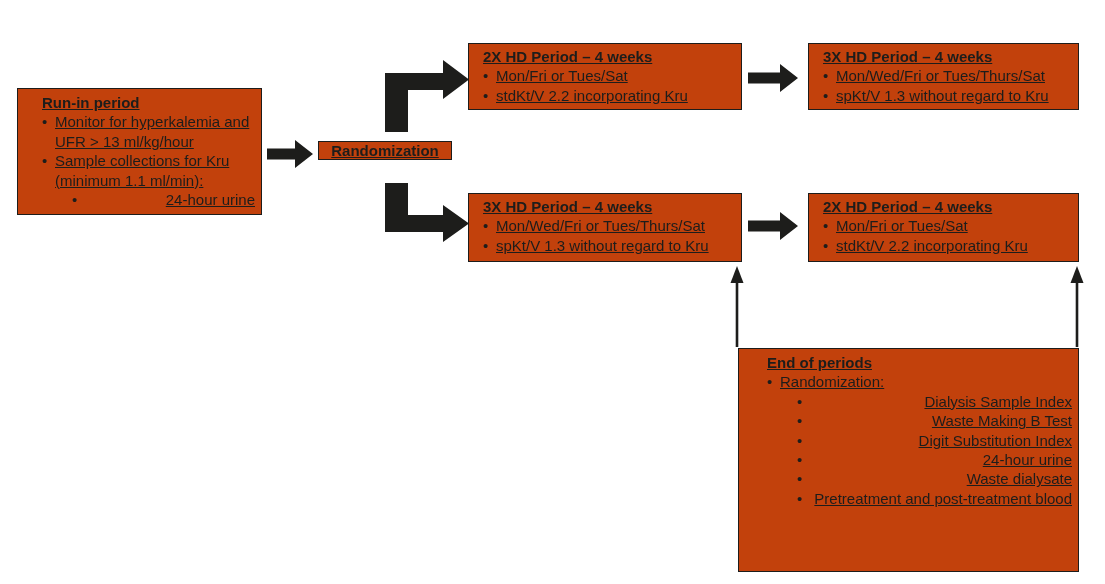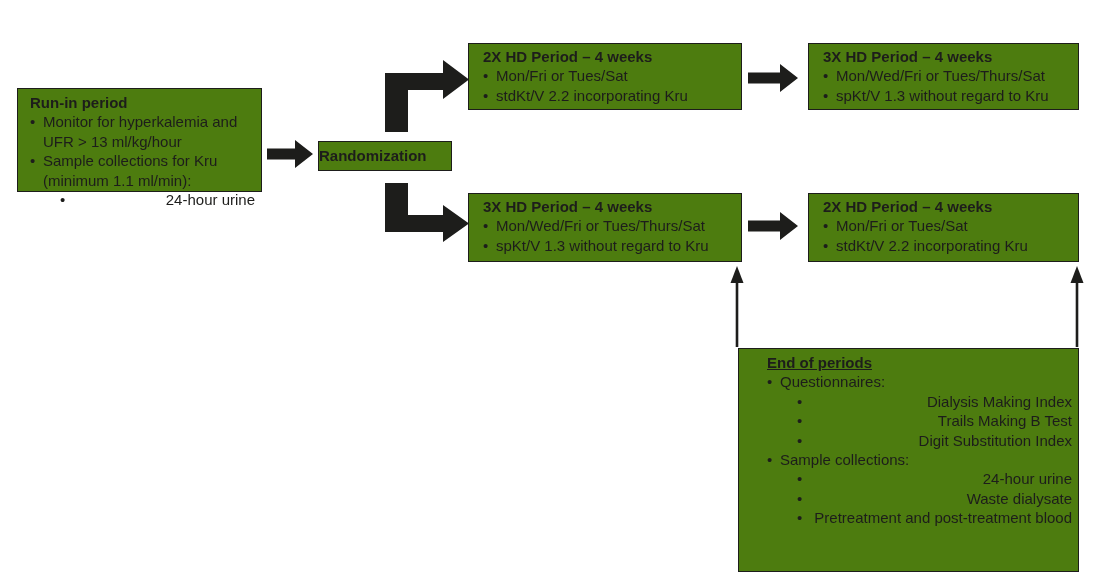--- a/index.html
+++ b/index.html
@@ -11,34 +11,35 @@
     background: #ffffff;
     font-family: "Liberation Sans", sans-serif;
     color: #1d1d1b;
     font-size: 15px;
     line-height: 19.4px;
     overflow: hidden;
   }
   .box {
     position: absolute;
     border: 1.7px solid #1d1d1b;
-    background: #4d7c0f;
+    background: #c2410c;
+    text-decoration: underline;
   }
   .box-title { font-weight: bold; }
   .underlined { text-decoration: underline; }
 
   
   .li { position: relative; padding-left: 13px; }
   .li::before { content: "\2022"; position: absolute; left: 0; }
   .li.l2 { margin-left: 30px; text-align: right; }
 
   
-  .run-in-box   { left: 17px;  top: 88px;  width: 245px; height: 104px; padding: 4px 6px 4px 12px; }
-  .rand-box     { left: 318px; top: 141px; width: 134px; height: 30px;
-                  display: flex; align-items: center; font-weight: bold; }
+  .run-in-box   { left: 17px;  top: 88px;  width: 245px; height: 127px; padding: 4px 6px 4px 24px; }
+  .rand-box     { left: 318px; top: 141px; width: 134px; height: 19px;
+                  display: flex; align-items: center; justify-content: center; font-weight: bold; }
   .period-box   { padding: 3px 6px 3px 14px; }
   .arm1-p1      { left: 468px; top: 43px;  width: 274px; height: 67px; }
   .arm1-p2      { left: 808px; top: 43px;  width: 271px; height: 67px; }
   .arm2-p1      { left: 468px; top: 193px; width: 274px; height: 69px; }
   .arm2-p2      { left: 808px; top: 193px; width: 271px; height: 69px; }
   .end-box      { left: 738px; top: 348px; width: 341px; height: 224px; padding: 4px 6px 4px 28px; }
 
   .arrow { position: absolute; display: block; }
   .arrow polygon, .arrow rect { fill: #1d1d1b; }
 </style>
@@ -107,23 +108,22 @@
     <rect x="6.7" y="13" width="2.6" height="68"></rect>
   </svg>
 
   <svg class="arrow" style="left:1069px; top:266px;" width="16" height="81" viewBox="0 0 16 81">
     <polygon points="8,0 1.5,17 14.5,17"></polygon>
     <rect x="6.7" y="13" width="2.6" height="68"></rect>
   </svg>
 
   <div class="box end-box">
     <div class="box-title underlined">End of periods</div>
-    <div class="li l1">Questionnaires:</div>
-    <div class="li l2">Dialysis Making Index</div>
-    <div class="li l2">Trails Making B Test</div>
+    <div class="li l1">Randomization:</div>
+    <div class="li l2">Dialysis Sample Index</div>
+    <div class="li l2">Waste Making B Test</div>
     <div class="li l2">Digit Substitution Index</div>
-    <div class="li l1">Sample collections:</div>
     <div class="li l2">24-hour urine</div>
     <div class="li l2">Waste dialysate</div>
     <div class="li l2">Pretreatment and post-treatment blood</div>
   </div>
 
 </div>
 
 </body></html>

